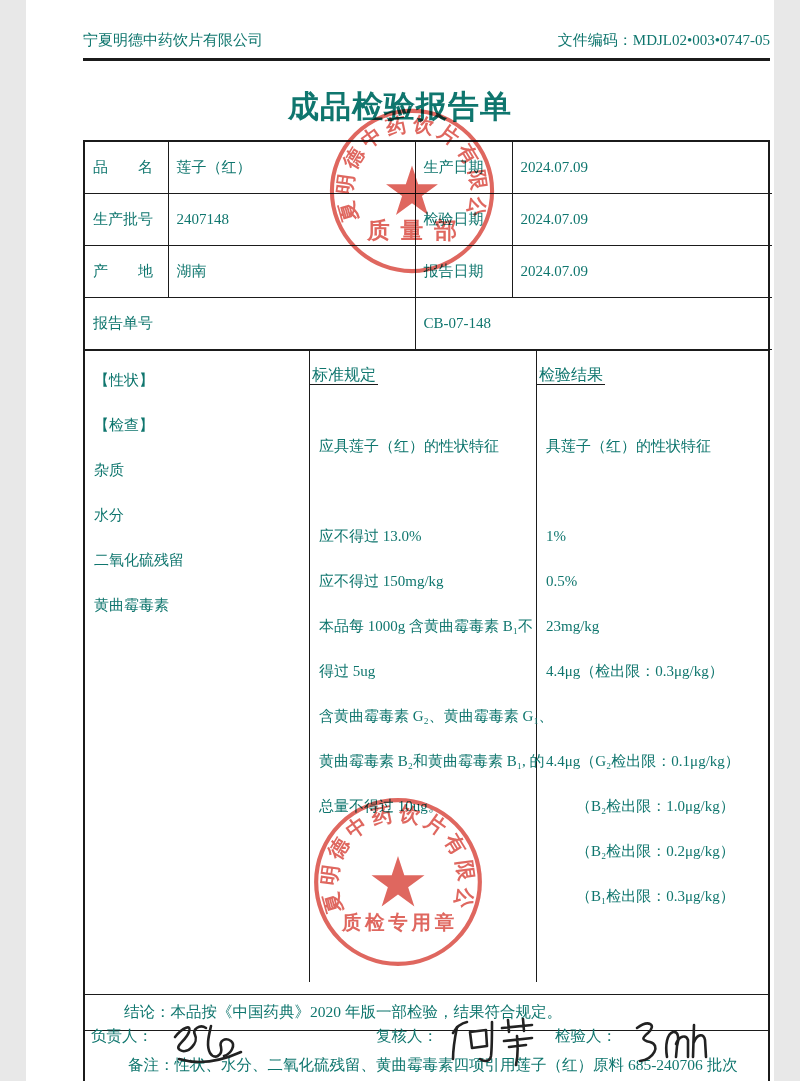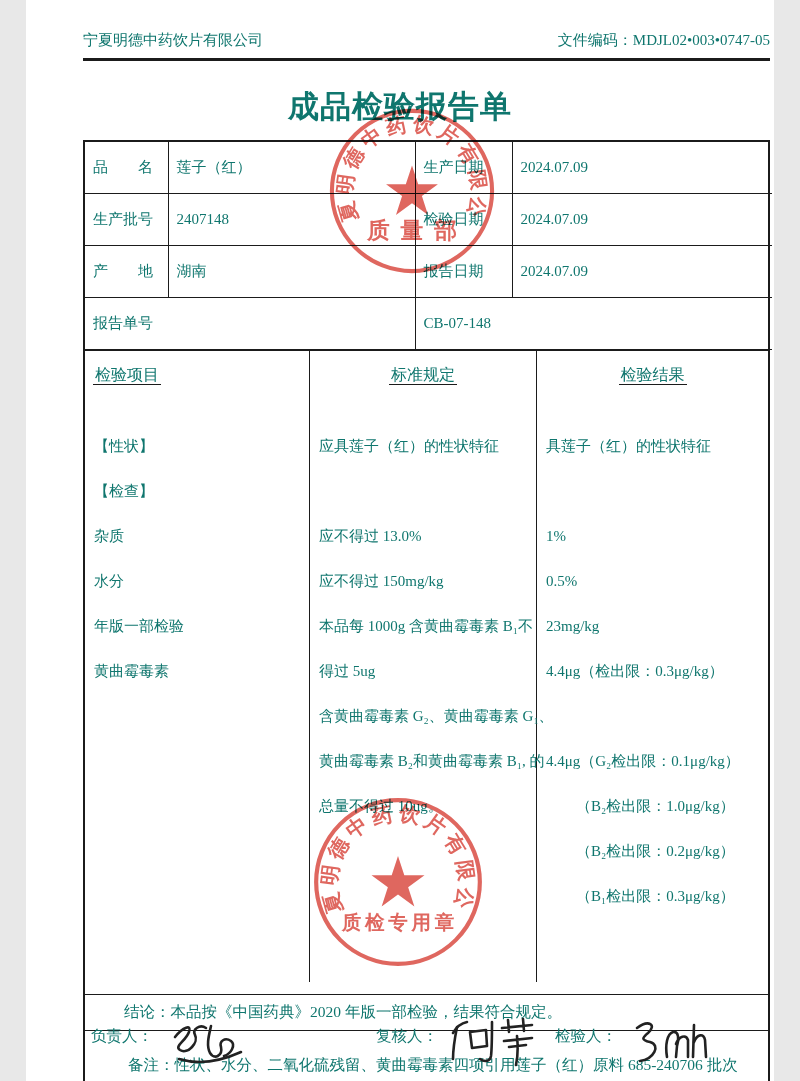--- a/index.html
+++ b/index.html
@@ -38,21 +38,21 @@
   td.c4 { width:260px; padding-left:12px; }
   table.info tr td:first-child { border-left:none; }
   table.info tr td:last-child { border-right:none; }
   table.info tr:first-child td { border-top:none; }
   
   .main-section { display:flex; height:632px; border-top:1.5px solid #1b1b1b; }
   .col { height:100%; }
   .col-items { width:225px; border-right:1.5px solid #1b1b1b; }
   .col-standard { width:227px; border-right:1.5px solid #1b1b1b; }
   .col-result { flex:1; }
-  .col-header { height:66px; padding-top:14px; font-size:16px; text-align:center; }
+  .col-header { height:66px; padding-top:14px; font-size:16px; text-align:left; }
   .col-items .col-header { text-align:left; padding-left:8px; }
   .col-header span { border-bottom:1.2px solid #1b1b1b; padding:0 2px 1px 2px; }
   .tline { height:32px; line-height:32px; font-size:15px; white-space:pre; padding:0 9px;margin-top:13px; }
   
   .concl {
     border-top:1.5px solid #1b1b1b; height:36px; line-height:34px;
     font-size:15.5px; white-space:pre; padding:0 8px;margin-top:12px;
   }
   .remark {
     border-top:1.5px solid #1b1b1b; min-height:63px; padding:5px 8px 4px 12px;
@@ -107,29 +107,26 @@
       </tr>
       <tr class="short">
         <td colspan="2">报告单号</td>
         <td colspan="2">CB-07-148</td>
       </tr>
     </tbody>
       </table>
 
     <div class="main-section">
       <div class="col col-items">
-        <div class="col-header">
-          <span>检验项目</span>
-        </div>
         <div>
             <div class="tline">【性状】</div>
             <div class="tline">【检查】</div>
             <div class="tline">杂质</div>
             <div class="tline">水分</div>
-            <div class="tline">年版一部检验</div>
+            <div class="tline">二氧化硫残留</div>
             <div class="tline">黄曲霉毒素</div>
           </div>
       </div>
       <div class="col col-standard">
         <div class="col-header">
           <span>标准规定</span>
         </div>
         <div>
             <div class="tline">应具莲子（红）的性状特征</div>
             <div class="tline"></div>

